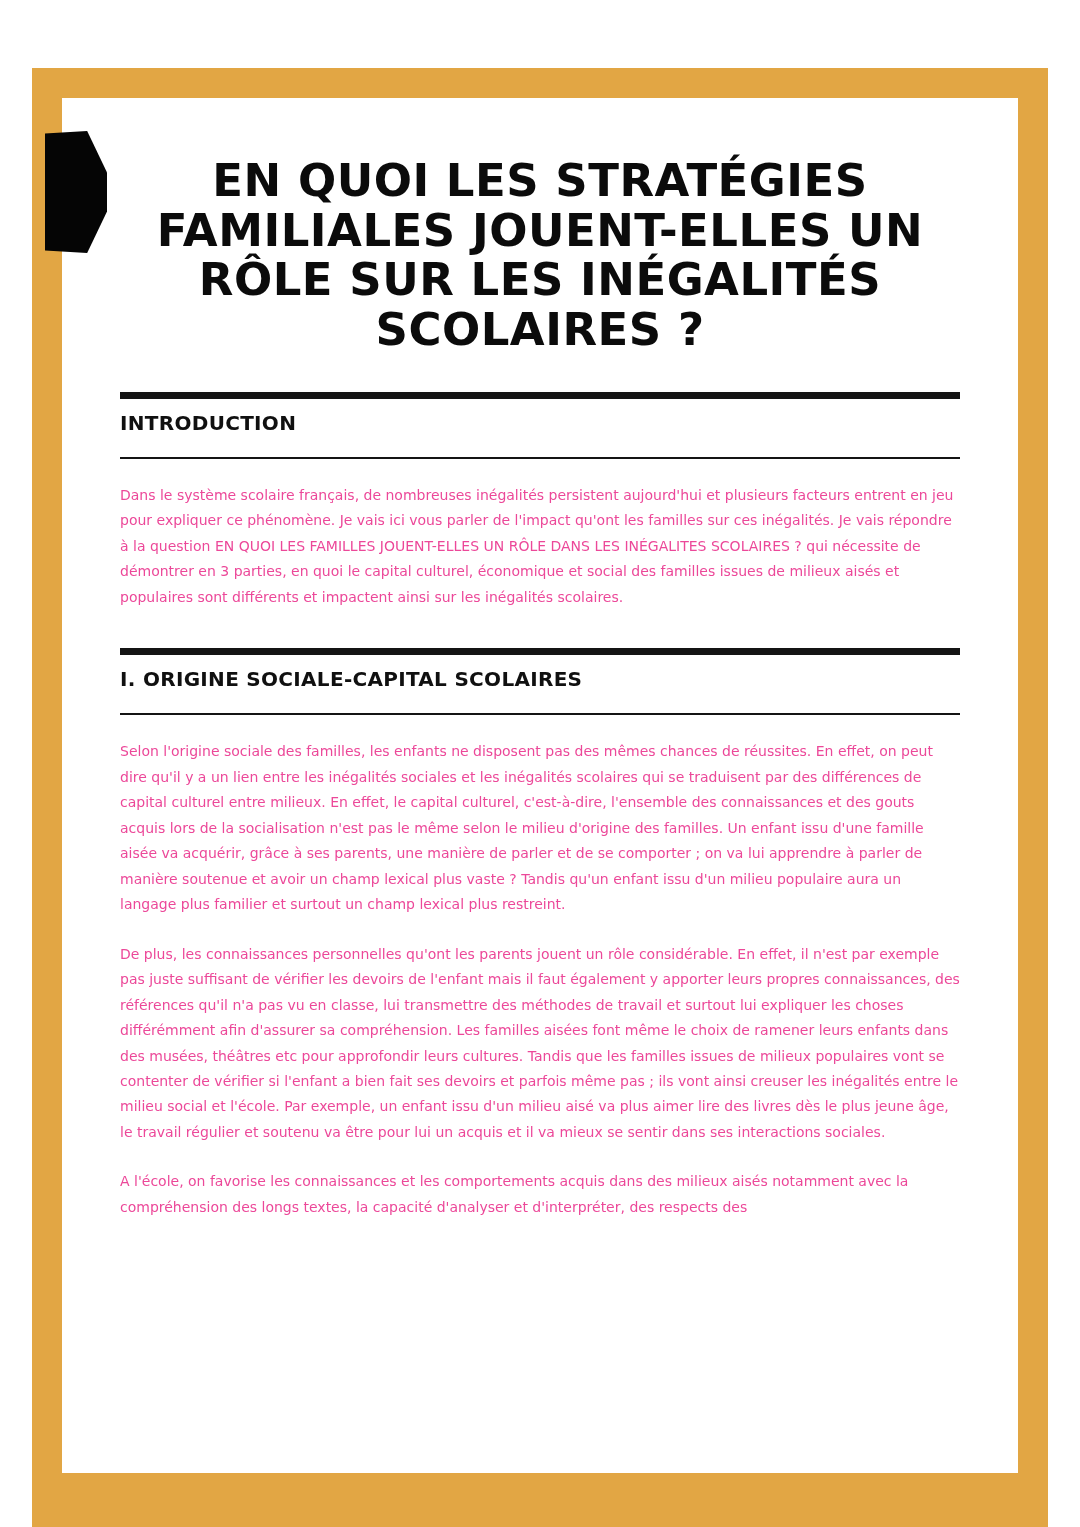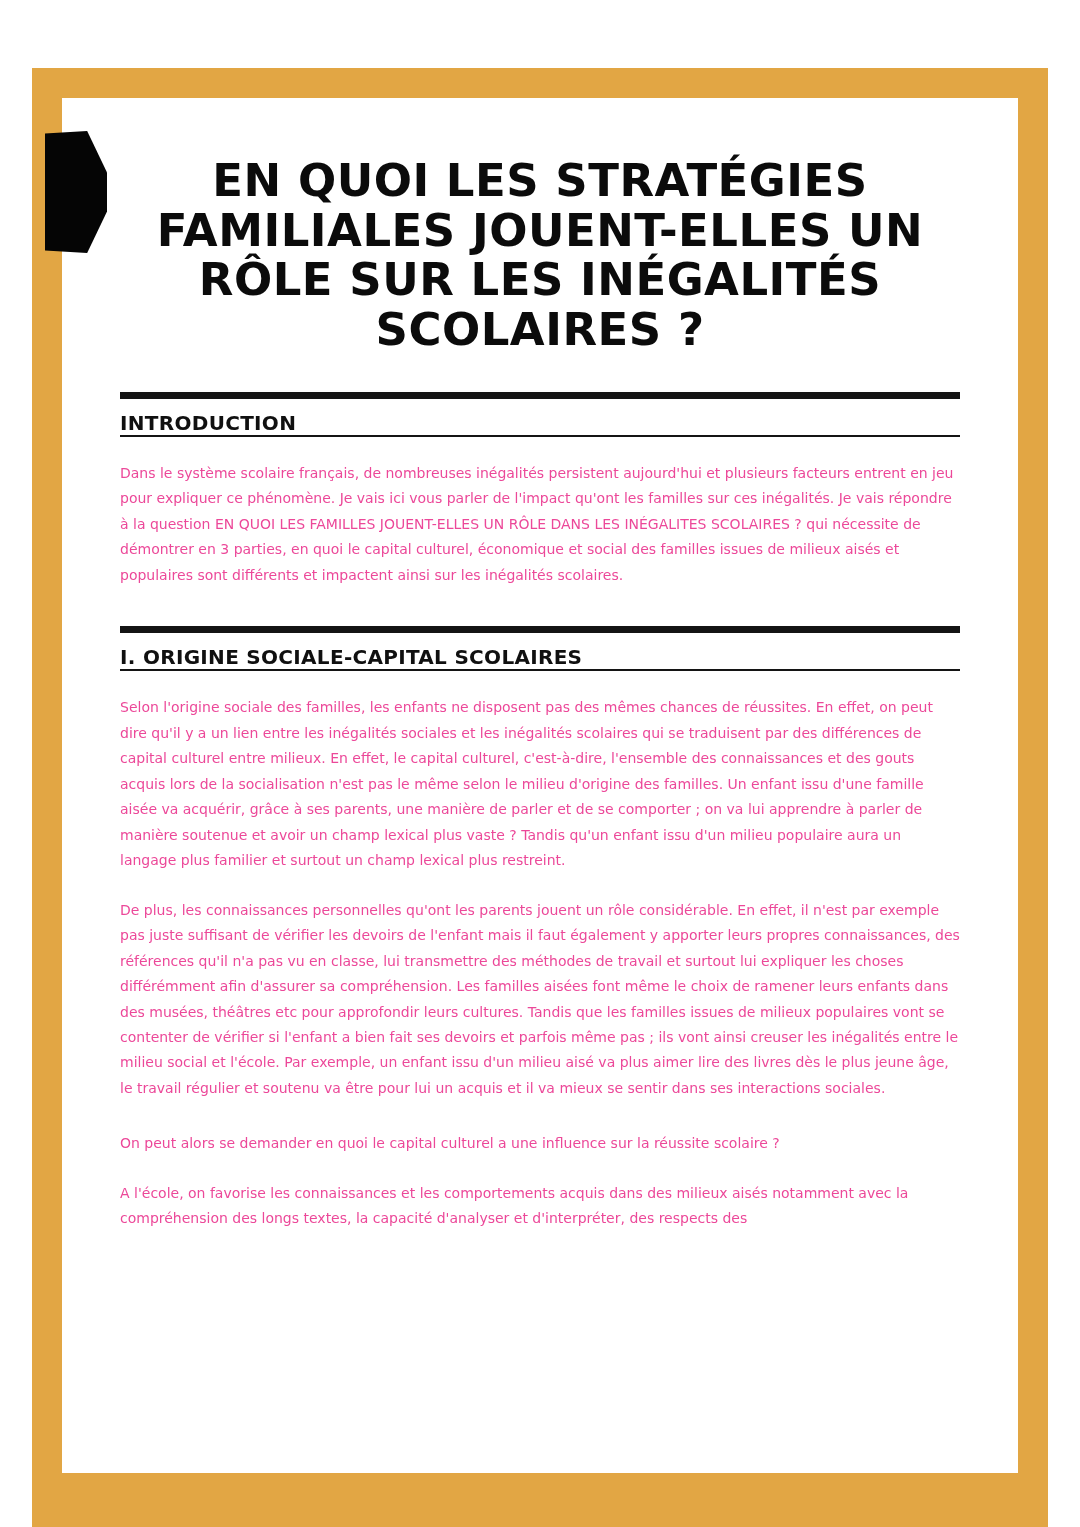--- a/index.html
+++ b/index.html
@@ -50,21 +50,21 @@
     background: #141414;
     margin-top: 38px;
   }
   .heading {
     font-size: 20px;
     font-weight: bold;
     color: #101010;
     text-align: left;
     letter-spacing: 0.3px;
     margin-top: 12px;
-    padding-bottom: 0;
+    padding-bottom: 22px;
     border-bottom: 2px solid #141414;
   }
   .para {
     font-size: 14px;
     line-height: 1.82;
     color: #ec4899;
     text-align: left;
     margin-top: 24px;
   }
   .para.question { margin-top: 30px; }
@@ -82,18 +82,17 @@
       <div class="rule-thick"></div>
       <h2 class="heading">INTRODUCTION</h2>
       <p class="para">Dans le système scolaire français, de nombreuses inégalités persistent aujourd'hui et plusieurs facteurs entrent en jeu pour expliquer ce phénomène. Je vais ici vous parler de l'impact qu'ont les familles sur ces inégalités. Je vais répondre à la question EN QUOI LES FAMILLES JOUENT-ELLES UN RÔLE DANS LES INÉGALITES SCOLAIRES ? qui nécessite de démontrer en 3 parties, en quoi le capital culturel, économique et social des familles issues de milieux aisés et populaires sont différents et impactent ainsi sur les inégalités scolaires.</p>
     </section>
 
     <section>
       <div class="rule-thick"></div>
       <h2 class="heading">I. ORIGINE SOCIALE-CAPITAL SCOLAIRES</h2>
       <p class="para">Selon l'origine sociale des familles, les enfants ne disposent pas des mêmes chances de réussites. En effet, on peut dire qu'il y a un lien entre les inégalités sociales et les inégalités scolaires qui se traduisent par des différences de capital culturel entre milieux. En effet, le capital culturel, c'est-à-dire, l'ensemble des connaissances et des gouts acquis lors de la socialisation n'est pas le même selon le milieu d'origine des familles. Un enfant issu d'une famille aisée va acquérir, grâce à ses parents, une manière de parler et de se comporter ; on va lui apprendre à parler de manière soutenue et avoir un champ lexical plus vaste ? Tandis qu'un enfant issu d'un milieu populaire aura un langage plus familier et surtout un champ lexical plus restreint.</p>
       <p class="para">De plus, les connaissances personnelles qu'ont les parents jouent un rôle considérable. En effet, il n'est par exemple pas juste suffisant de vérifier les devoirs de l'enfant mais il faut également y apporter leurs propres connaissances, des références qu'il n'a pas vu en classe, lui transmettre des méthodes de travail et surtout lui expliquer les choses différémment afin d'assurer sa compréhension. Les familles aisées font même le choix de ramener leurs enfants dans des musées, théâtres etc pour approfondir leurs cultures. Tandis que les familles issues de milieux populaires vont se contenter de vérifier si l'enfant a bien fait ses devoirs et parfois même pas ; ils vont ainsi creuser les inégalités entre le milieu social et l'école. Par exemple, un enfant issu d'un milieu aisé va plus aimer lire des livres dès le plus jeune âge, le travail régulier et soutenu va être pour lui un acquis et il va mieux se sentir dans ses interactions sociales.</p>
-      <p class="para question">On peut alors se demander en quoi le capital culturel a une influence sur la réussite scolaire ?</p>
       <p class="para">A l'école, on favorise les connaissances et les comportements acquis dans des milieux aisés notamment avec la compréhension des longs textes, la capacité d'analyser et d'interpréter, des respects des</p>
     </section>
 
   </div>
 </div>
 
 </body></html>

